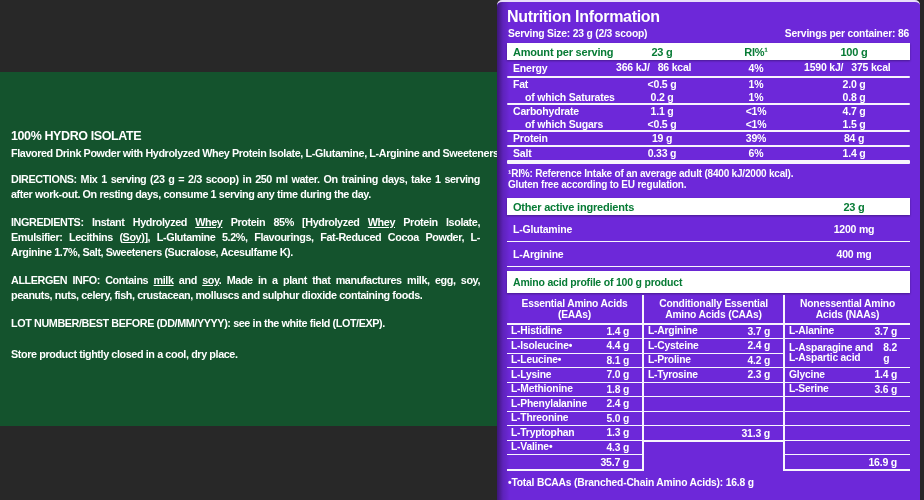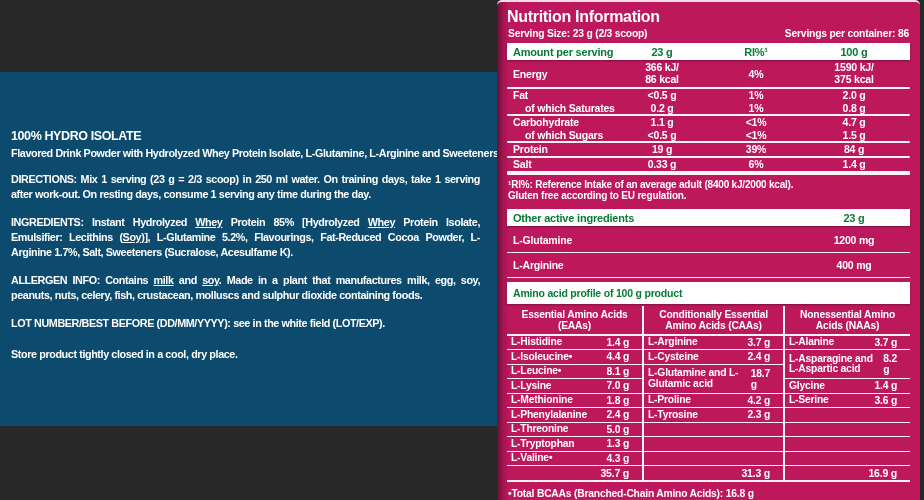--- a/index.html
+++ b/index.html
@@ -8,35 +8,35 @@
     background:#282828;
     font-family:"Liberation Sans", sans-serif;
     overflow:hidden;
   }
   .stage { position:relative; width:924px; height:500px; background:#282828; overflow:hidden; }
 
   
   .left-panel { position:absolute; left:0; top:0; width:497px; height:500px; background:#282828; }
   .left-green {
     position:absolute; left:0; top:72px; width:497px; height:354px;
-    background:#0c4a6e; color:#fff;
+    background:#14532d; color:#fff;
     padding:57px 17px 0 11px;
     font-weight:700; font-size:10.8px; line-height:15px; letter-spacing:-0.4px;
   }
   .lp-title { font-size:12.5px; margin-bottom:2px; }
   .lp-sub   { margin-bottom:11px; white-space:nowrap; }
   .lp-para  { text-align:justify; margin-bottom:13px; }
   .lp-para.nj { text-align:left; }
   .lp-para .uw { text-decoration:underline; }
   .lp-lot { margin-bottom:16px; }
 
   
   .right-panel {
     position:absolute; left:497px; top:0; width:423px; height:500px;
-    background:#be185d; color:#fff;
+    background:#6d28d9; color:#fff;
     border-radius:5px 5px 0 0;
     border-top:2px solid rgba(255,255,255,.85);
     letter-spacing:-0.2px; font-weight:700;
   }
   .fold {
     position:absolute; inset:0; border-radius:5px 5px 0 0; pointer-events:none;
     background:linear-gradient(90deg, rgba(0,0,0,.45) 0px, rgba(0,0,0,.14) 6px, rgba(0,0,0,0) 13px);
   }
   .rp-inner { position:relative; padding:6px 10px 0 10px; }
 
@@ -49,21 +49,21 @@
     font-size:11px; height:17px; margin-top:4px;
     display:grid; align-items:center; padding:3px 6px;
   }
   .grid4 { grid-template-columns:1fr 92px 96px 100px; }
   .grid2 { grid-template-columns:1fr 100px; }
   .c { text-align:center; }
 
   .nrow { display:grid; grid-template-columns:1fr 92px 96px 100px; align-items:center;
           font-size:10.5px; padding:0 6px; min-height:12.5px; }
   .nrow.energy { padding-top:2px; padding-bottom:2px; }
-  .two { display:flex; flex-direction:column; line-height:11.5px; text-align:center; }
+  .two { display:flex; flex-direction:row; line-height:11.5px; text-align:center;gap:8px; }
   .indent { padding-left:12px; }
   .sep { height:2px; background:rgba(255,255,255,.95); border-radius:1px; }
   .sep.thick { height:3.5px; margin-top:1px; }
 
   .footnotes { margin-top:4px; font-size:10px; line-height:11.6px; padding-left:1px; }
 
   .orow { display:grid; grid-template-columns:1fr 100px; align-items:center; font-size:10.5px;
           height:25px; padding:0 6px; border-bottom:1.5px solid rgba(255,255,255,.95); }
   .bar-slim { height:22px; font-size:10.5px; margin-top:4px; display:flex; align-items:center; }
 
@@ -248,24 +248,20 @@
         <div class="acol b">
           <div class="ahead">Conditionally Essential Amino Acids (CAAs)</div>
           <div class="acell">
               <span class="nm">L-Arginine</span>
               <span>3.7 g</span>
             </div>
           <div class="acell">
               <span class="nm">L-Cysteine</span>
               <span>2.4 g</span>
             </div>
-          <div class="acell d">
-              <span class="nm">L-Glutamine and L-Glutamic acid</span>
-              <span>18.7 g</span>
-            </div>
           <div class="acell">
               <span class="nm">L-Proline</span>
               <span>4.2 g</span>
             </div>
           <div class="acell">
               <span class="nm">L-Tyrosine</span>
               <span>2.3 g</span>
             </div>
           <div class="acell"></div>
           <div class="acell"></div>

